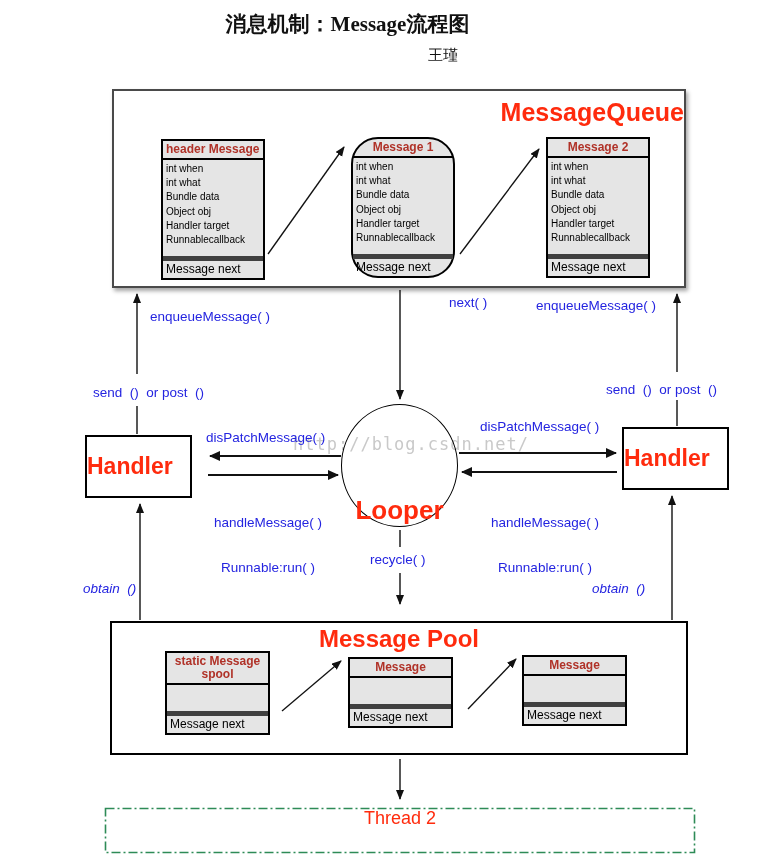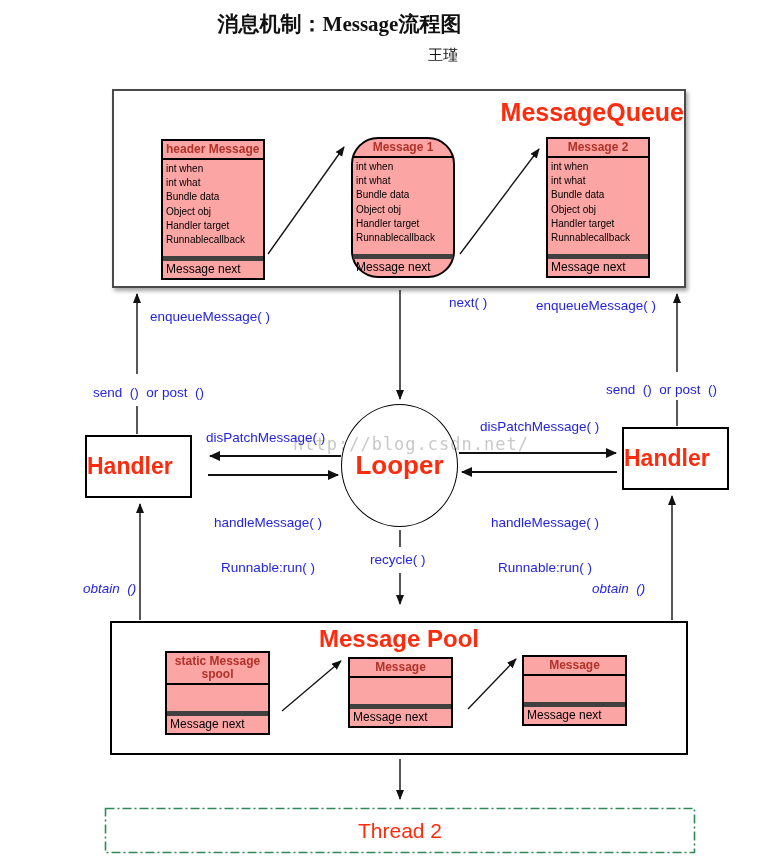--- a/index.html
+++ b/index.html
@@ -1,57 +1,57 @@
 <!DOCTYPE html>
 <html><head>
 <meta charset="utf-8">
 <style>
   html,body{margin:0;padding:0;background:#fff;}
   .canvas{position:relative;width:783px;height:866px;background:#fff;overflow:hidden;
           font-family:"Liberation Sans",sans-serif;}
-  .doc-title{position:absolute;top:10px;left:0;width:679px;text-align:center;
+  .doc-title{position:absolute;top:10px;left:8px;width:679px;text-align:center;
              font-family:"Liberation Serif","DejaVu Serif",serif;font-weight:bold;font-size:21px;color:#111;}
   .doc-author{position:absolute;top:46px;left:428px;font-family:"Liberation Serif","DejaVu Serif",serif;
               font-size:15px;color:#111;}
 
   
   .mq-box{position:absolute;left:112px;top:89px;width:570px;height:195px;background:#fff;
           border:2px solid #4a4a4a;box-shadow:2px 3px 4px rgba(0,0,0,.35);}
   .mq-title{margin-top:7px;text-align:right;font-size:25px;font-weight:bold;color:#ff2b0d;}
   .pool-box{position:absolute;left:110px;top:621px;width:574px;height:130px;background:#fff;
             border:2px solid #000;}
   .pool-title{margin-top:2px;text-align:center;font-size:24px;font-weight:bold;color:#ff2b0d;}
 
   
-  .sb{position:absolute;width:104px;background:#fca5a5;border:2px solid #000;box-sizing:border-box;}
+  .sb{position:absolute;width:104px;background:#e5e5e5;border:2px solid #000;box-sizing:border-box;}
   .sb-header{font-weight:bold;color:#b03228;font-size:12px;line-height:13px;padding:2px 3px;
              border-bottom:2px solid #000;}
   .sb-header.center{text-align:center;}
   .sb-fields{padding:2px 3px 9px 3px;font-size:10px;line-height:14.2px;color:#000;}
   .sb-footer{border-top:5px solid #404040;font-size:12px;line-height:13px;padding:2px 3px;color:#000;}
   .sb-mid{height:26px;}
 
   
   .handler{position:absolute;width:107px;height:63px;border:2px solid #000;background:#fff;
            display:flex;align-items:center;justify-content:flex-start;
            font-size:23px;font-weight:bold;color:#ff2b0d;box-sizing:border-box;}
   .looper{position:absolute;left:341px;top:404px;width:117px;height:123px;border:1.5px solid #000;
-          border-radius:50%;display:flex;align-items:center;justify-content:center;
+          border-radius:50%;display:flex;align-items:flex-end;justify-content:center;
           font-size:26px;font-weight:bold;color:#ff2b0d;background:transparent;box-sizing:border-box;}
 
   
   .lbl{position:absolute;color:#2424e0;font-size:13.5px;white-space:pre;}
   .lbl.two{text-align:center;width:140px;line-height:15px;}
   .lbl.it{font-style:italic;}
   .watermark{position:absolute;left:293px;top:434px;font-family:"DejaVu Sans Mono","Liberation Mono",monospace;
              font-size:17px;color:#c9c9c9;letter-spacing:1px;}
 
   .thread2{position:absolute;left:105px;top:808px;width:590px;height:45px;
-           display:flex;align-items:center;justify-content:center;
-           font-size:21px;color:#ff2b0d;}
+           display:flex;align-items:flex-start;justify-content:center;
+           font-size:18px;color:#ff2b0d;}
 
   svg.arrows{position:absolute;left:0;top:0;pointer-events:none;}
   line{stroke:#111;}
 </style>
 </head>
 <body>
 
 <div class="canvas">
 
   <div class="doc-title">消息机制：Message流程图</div>

